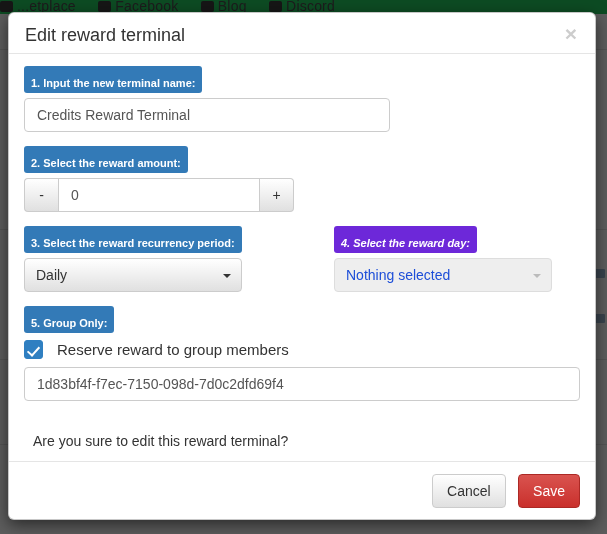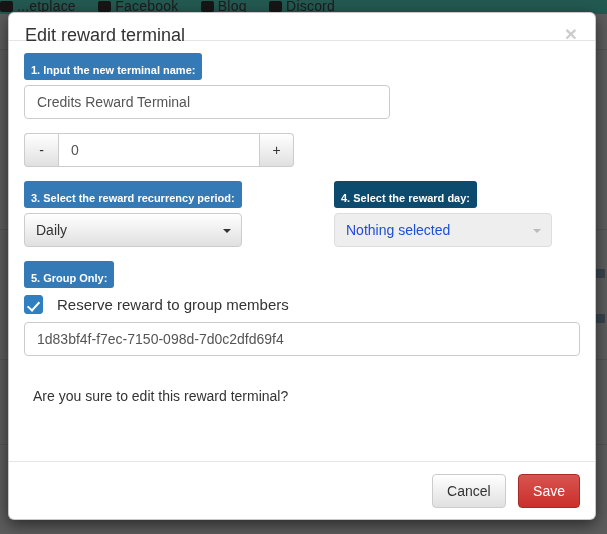--- a/index.html
+++ b/index.html
@@ -12,21 +12,21 @@
   }
 
   
   #page-backdrop {
     position: absolute; inset: 0;
     background: #ffffff;
   }
   #site-navbar {
     position: absolute; top: 0; left: 0; right: 0;
     height: 14px;
-    background: #5eead4;
+    background: #22c55e;
     overflow: hidden;
     white-space: nowrap;
   }
   #site-navbar .nav-link {
     display: inline-block;
     color: #4a4a4a;
     font-size: 14px;
     line-height: 13px;
     padding: 0 18px 0 0;
     vertical-align: top;
@@ -74,21 +74,21 @@
     height: 508px;
     background: #ffffff;
     border: 1px solid rgba(0,0,0,.22);
     border-radius: 6px;
     box-shadow: 0 5px 16px rgba(0,0,0,.55);
     overflow: hidden;
   }
 
   #modal-header {
     position: relative;
-    height: 28px;
+    height: 41px;
     border-bottom: 1px solid #e5e5e5;
     padding: 12px 15px;
   }
   #modal-title {
     position: absolute;
     left: 16px; top: 11px;
     font-size: 18px;
     color: #333;
     font-weight: normal;
     margin: 0;
@@ -121,21 +121,22 @@
     color: #ffffff;
     font-size: 11px;
     font-weight: bold;
     line-height: 12px;
     padding: 11px 7px 4px 7px;
     border-radius: 3px;
     margin: 0 0 5px 0;
     white-space: nowrap;
   }
   .step-label.muted {
-    background: #0c4a6e;
+    background: #6d28d9;
+    font-style: italic;
   }
 
   .field-block { margin-bottom: 14px; }
 
   
   .text-input {
     display: block;
     width: 100%;
     height: 34px;
     padding: 6px 12px;
@@ -333,20 +334,21 @@
   </div>
 
   <div id="modal-body">
 
     <div class="field-block">
       <span class="step-label">1. Input the new terminal name:</span>
       <input id="terminal-name-input" class="text-input" type="text" value="Credits Reward Terminal" style="">
     </div>
 
     <div class="field-block">
+      <span class="step-label">2. Select the reward amount:</span>
       <div class="spinner-group">
         <button class="spinner-btn minus">-</button>
         <input class="spinner-value" type="text" value="0" style="">
         <button class="spinner-btn plus">+</button>
       </div>
     </div>
 
     <div class="two-col field-block">
       <div class="col">
         <span class="step-label">3. Select the reward recurrency period:</span>

